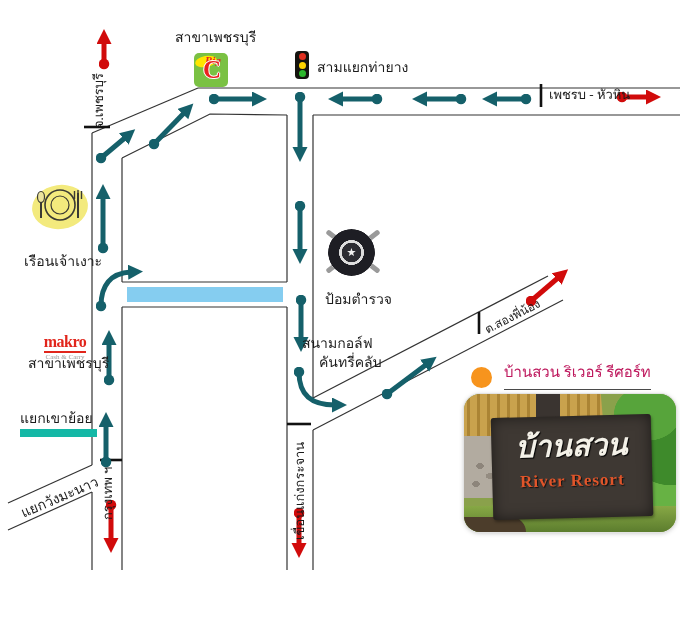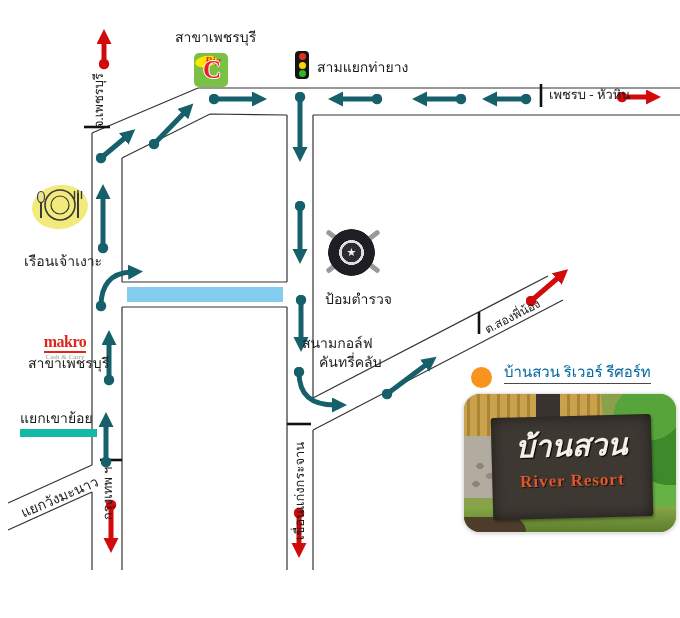--- a/index.html
+++ b/index.html
@@ -33,22 +33,22 @@
   .badge .star { color:#f2f2f2; font-size:11px; }
 
   
   .makro-logo { left:33px; top:333px; width:64px; text-align:center; }
   .makro-word { color:#e1251b; font-weight:bold; font-size:16px; letter-spacing:-0.5px; line-height:1;
                 border-bottom:2px solid #e1251b; display:inline-block; padding-bottom:1px; }
   .makro-sub { color:#9a9a9a; font-size:7px; line-height:1.2; }
 
   
   .bullet { left:471px; top:367px; width:21px; height:21px; border-radius:50%; background:#f7941d; }
-  .resort-name { left:504px; top:364px; font-size:15px; color:#0369a1;
-                 border-bottom:1.5px solid #4a4a4a; padding-bottom:2px; }
+  .resort-name { left:504px; top:364px; font-size:15px; color:#be185d;
+                 border-bottom:1.5px solid #4a4a4a; padding-bottom:8px; }
 
   
   .photo { left:464px; top:394px; width:212px; height:138px; border-radius:16px; overflow:hidden;
            background:#8aa14b; box-shadow:0 0 0 1px #e3e3e3, 0 1px 5px rgba(0,0,0,.25); }
   .photo > div { position:absolute; }
   .ph-roof { left:-12px; top:-10px; width:150px; height:50px; transform:rotate(-5deg);
              background:repeating-linear-gradient(95deg,#c9a24d 0 7px,#ab8434 7px 10px);
              border-bottom:5px solid #6f5325; }
   .ph-foliage { right:0; top:0; width:130px; height:138px;
       background:radial-gradient(55px 45px at 78% 14%,#57a43b 60%,transparent 61%),

